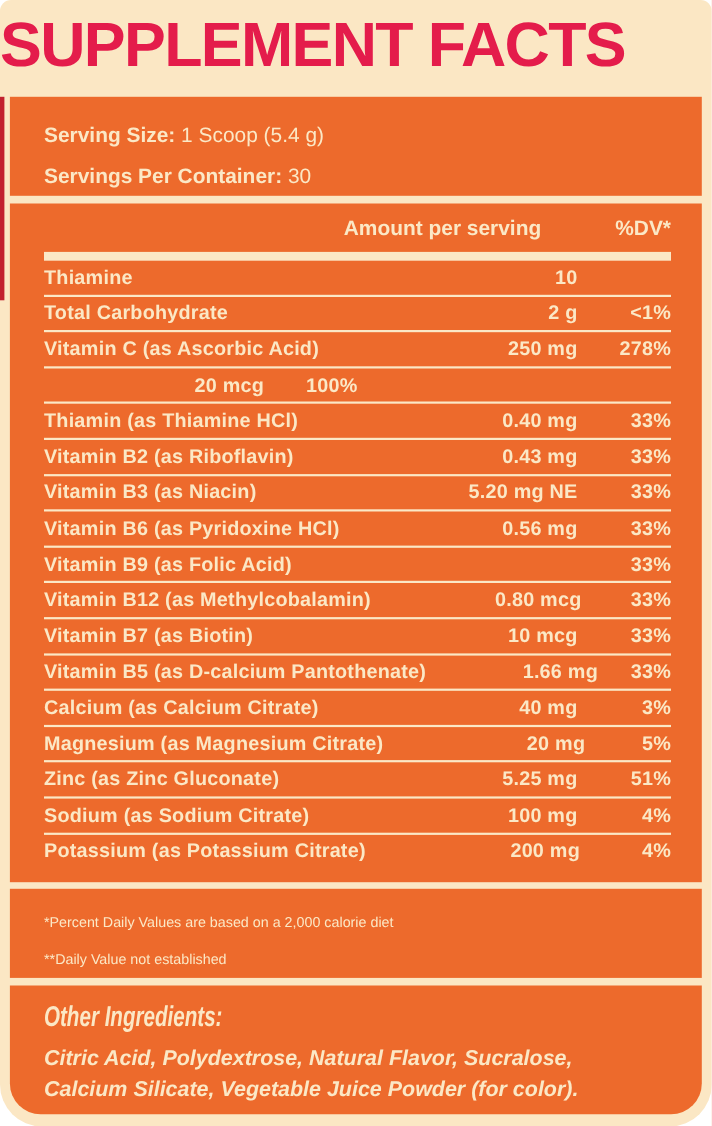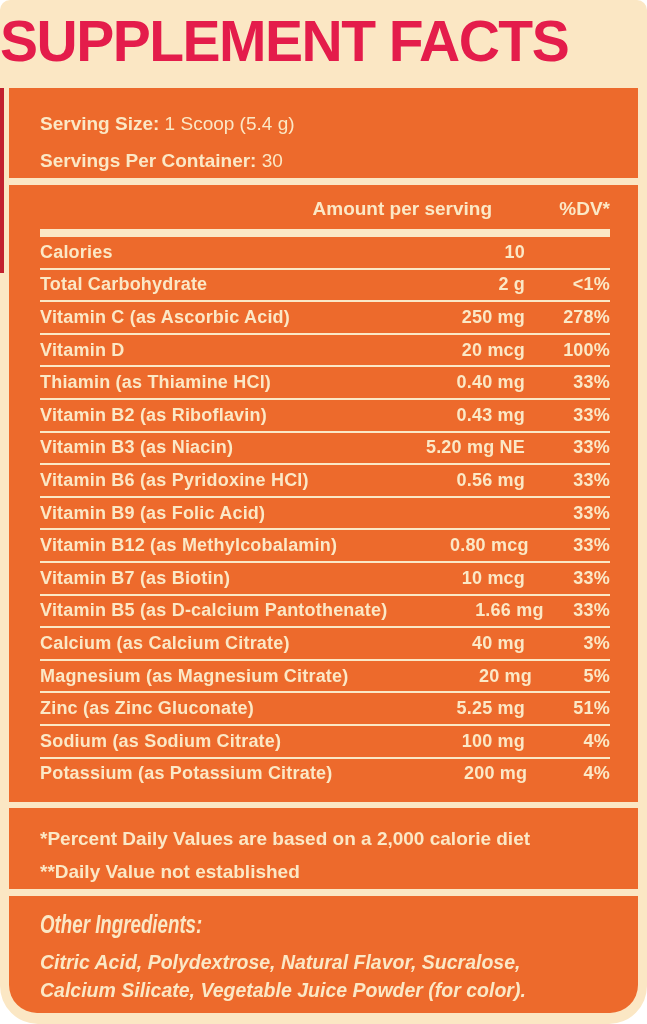--- a/index.html
+++ b/index.html
@@ -41,21 +41,21 @@
     height:30.6px;
     border-bottom:2px solid #fbe8c6;
     font-size:18px; font-weight:bold; letter-spacing:0.2px;
   }
   .t-row:last-child { border-bottom:none; }
   .cell-name { flex:1; text-align:left; white-space:nowrap; }
   .cell-amount { width:200px; text-align:right; white-space:nowrap; }
   .cell-dv { width:85px; text-align:right; white-space:nowrap; }
 
   .panel-notes { top:808px; height:81px; padding:14px 28px 0 31px; }
-  .note-line { font-size:19px; font-weight:bold; line-height:33px; white-space:nowrap; }
+  .note-line { font-size:13px; font-weight:normal; line-height:33px; white-space:nowrap; }
 
   .panel-other { top:896px; height:117px; border-radius:0 0 28px 28px; padding:13px 28px 0 31px;font-style:italic; }
   .other-heading {
     display:inline-block;
     font-size:26px; font-weight:bold;
     transform:scaleX(0.72); transform-origin:left center;
     white-space:nowrap;
   }
   .other-body {
     margin-top:9px;
@@ -85,39 +85,38 @@
 
   <div class="panel panel-table">
     <div class="t-header">
       <span class="cell-name"></span>
       <span class="cell-amount">Amount per serving</span>
       <span class="cell-dv">%DV*</span>
     </div>
     <div class="thick-bar"></div>
     <div id="rows-container">
   <div class="t-row">
-    <span class="cell-name">Calories</span>
+    <span class="cell-name">Thiamine</span>
     <span class="cell-amount">10</span>
     <span class="cell-dv"></span>
   </div>
 
   <div class="t-row">
     <span class="cell-name">Total Carbohydrate</span>
     <span class="cell-amount">2 g</span>
     <span class="cell-dv">&lt;1%</span>
   </div>
 
   <div class="t-row">
     <span class="cell-name">Vitamin C (as Ascorbic Acid)</span>
     <span class="cell-amount">250 mg</span>
     <span class="cell-dv">278%</span>
   </div>
 
   <div class="t-row">
-    <span class="cell-name">Vitamin D</span>
     <span class="cell-amount">20 mcg</span>
     <span class="cell-dv">100%</span>
   </div>
 
   <div class="t-row">
     <span class="cell-name">Thiamin (as Thiamine HCl)</span>
     <span class="cell-amount">0.40 mg</span>
     <span class="cell-dv">33%</span>
   </div>
 

